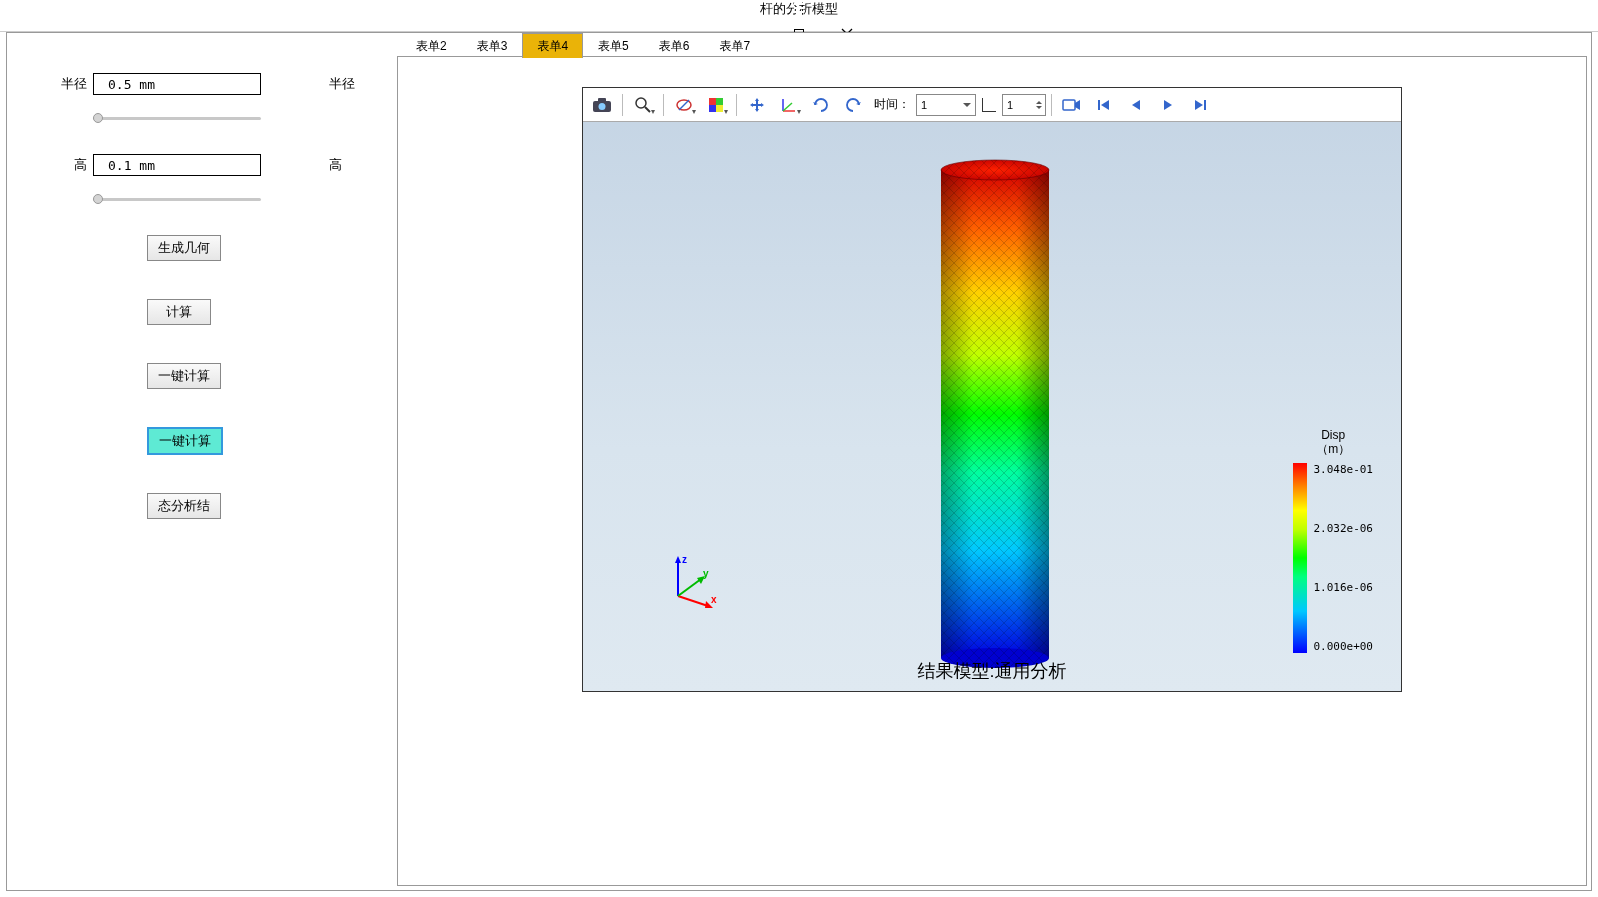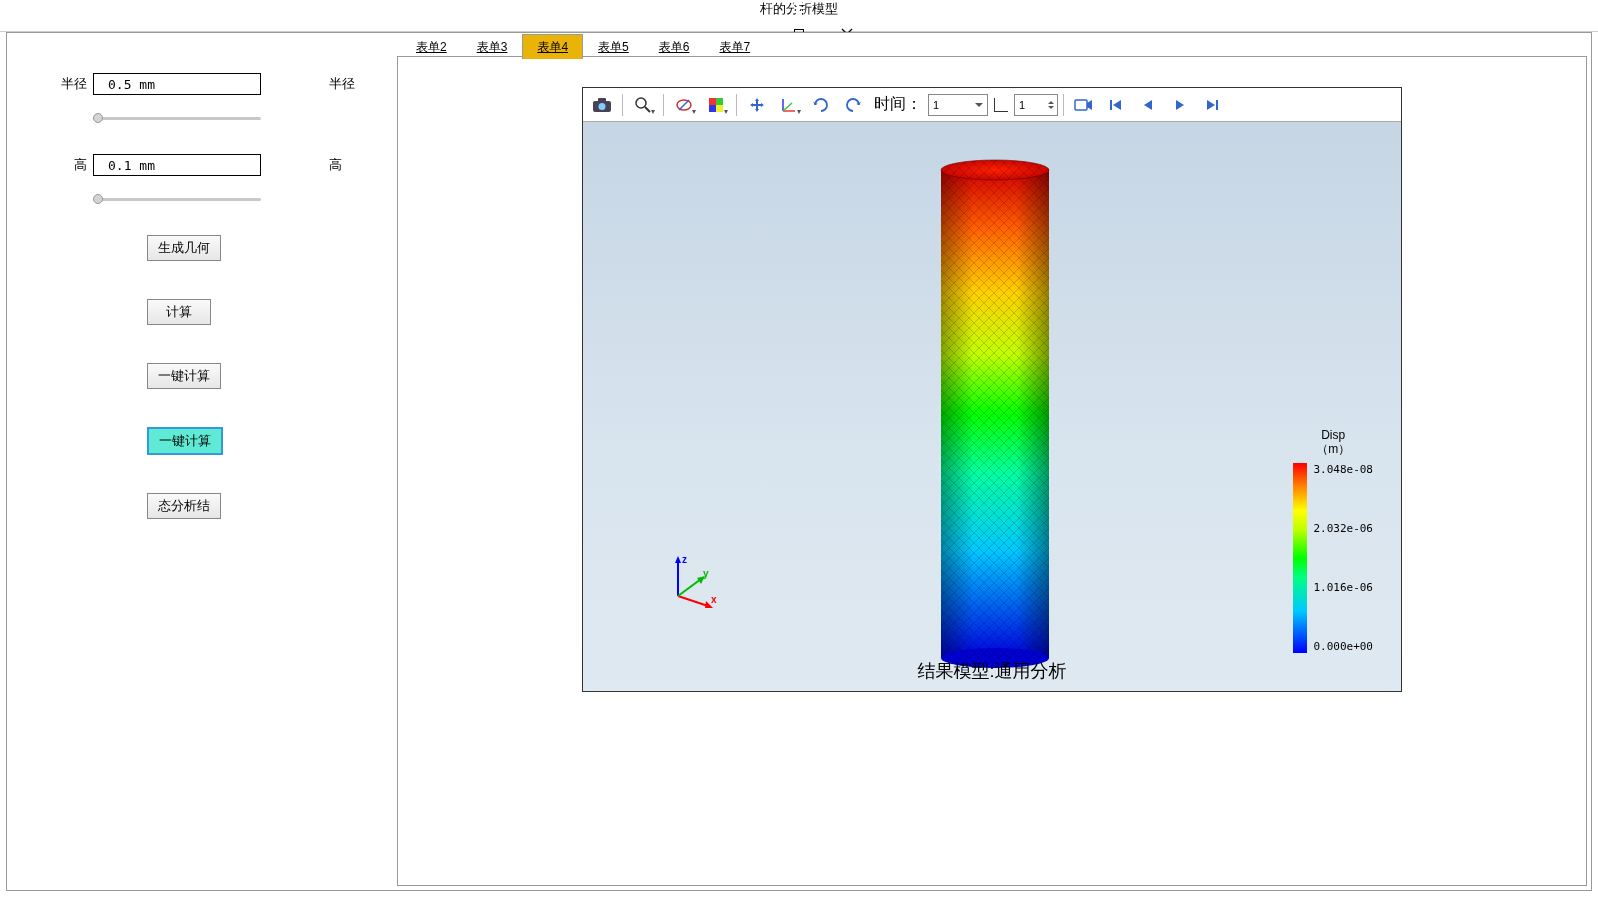--- a/index.html
+++ b/index.html
@@ -136,24 +136,23 @@
 
   
   .main {
     flex: 1;
     position: relative;
   }
   .tabs {
     display: flex;
     padding-left: 4px;
     height: 24px;
-    align-items: flex-start;
+    align-items: center;
     border-bottom: 1px solid #999;
     margin-right: 4px;
-    text-decoration: underline;
   }
   .tab {
     padding: 4px 14px 3px;
     font-size: 12px;
     border: 1px solid transparent;
     border-bottom: none;
     cursor: pointer;
     position: relative;
     top: 1px;
   }
@@ -196,21 +195,21 @@
     display: flex; align-items: center; justify-content: center;
     border: 1px solid transparent;
     border-radius: 3px;
     cursor: pointer;
     position: relative;
   }
   .tsep { width: 1px; height: 22px; background: #bbb; margin: 0 3px; }
   .tbtn .dd::after {
     content: "▾"; font-size: 8px; position: absolute; right: 2px; bottom: 2px; color: #555;
   }
-  .tlabel { font-size: 16px; margin: 0 4px; font-family: Liberation Serif, serif; }
+  .tlabel { font-size: 12px; margin: 0 4px; font-family: Liberation Serif, serif; }
   .tcombo {
     height: 22px; border: 1px solid #888; background: #fff;
     min-width: 60px;
     font-size: 11px; padding: 0 18px 0 4px;
     position: relative;
     display: flex; align-items: center;
   }
   .tcombo::after {
     content: ""; position: absolute; right: 4px; top: 8px;
     border: 4px solid transparent; border-top-color: #555;
@@ -497,21 +496,21 @@
           </svg>
 
           <div class="legend">
             <div class="ltitle">
               <span>Disp</span><br>
               <span>（m）</span>
             </div>
             <div class="legend-body">
               <div class="colorbar"></div>
               <div class="ticks">
-                <span>3.048e-08</span>
+                <span>3.048e-01</span>
                 <span>2.032e-06</span>
                 <span>1.016e-06</span>
                 <span>0.000e+00</span>
               </div>
             </div>
           </div>
 
           <div class="caption">结果模型:通用分析</div>
         </div>
       </div>

